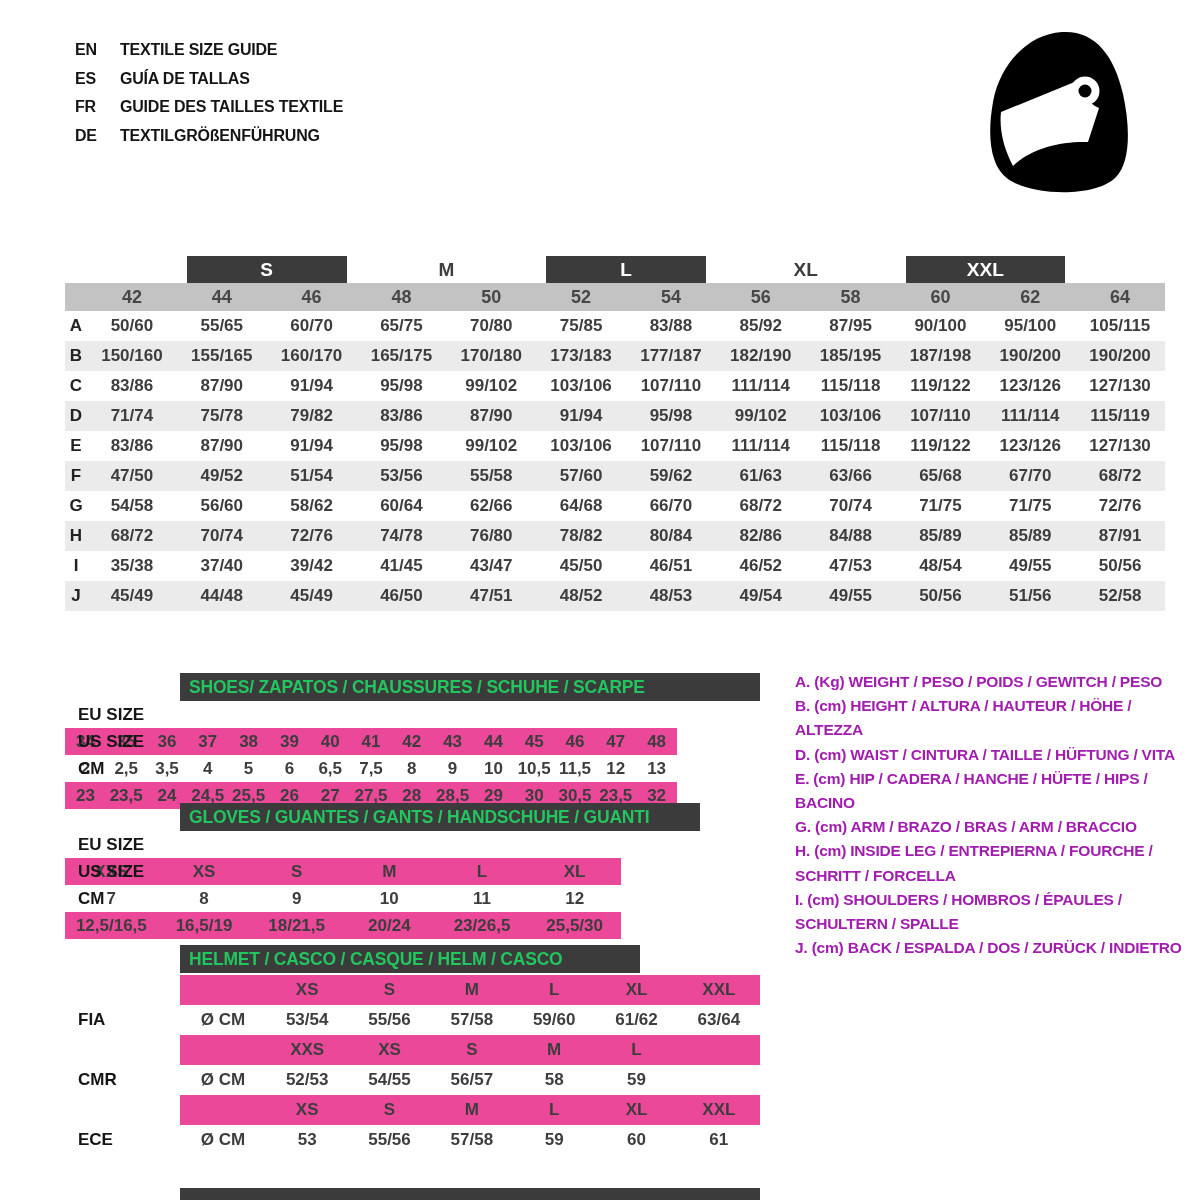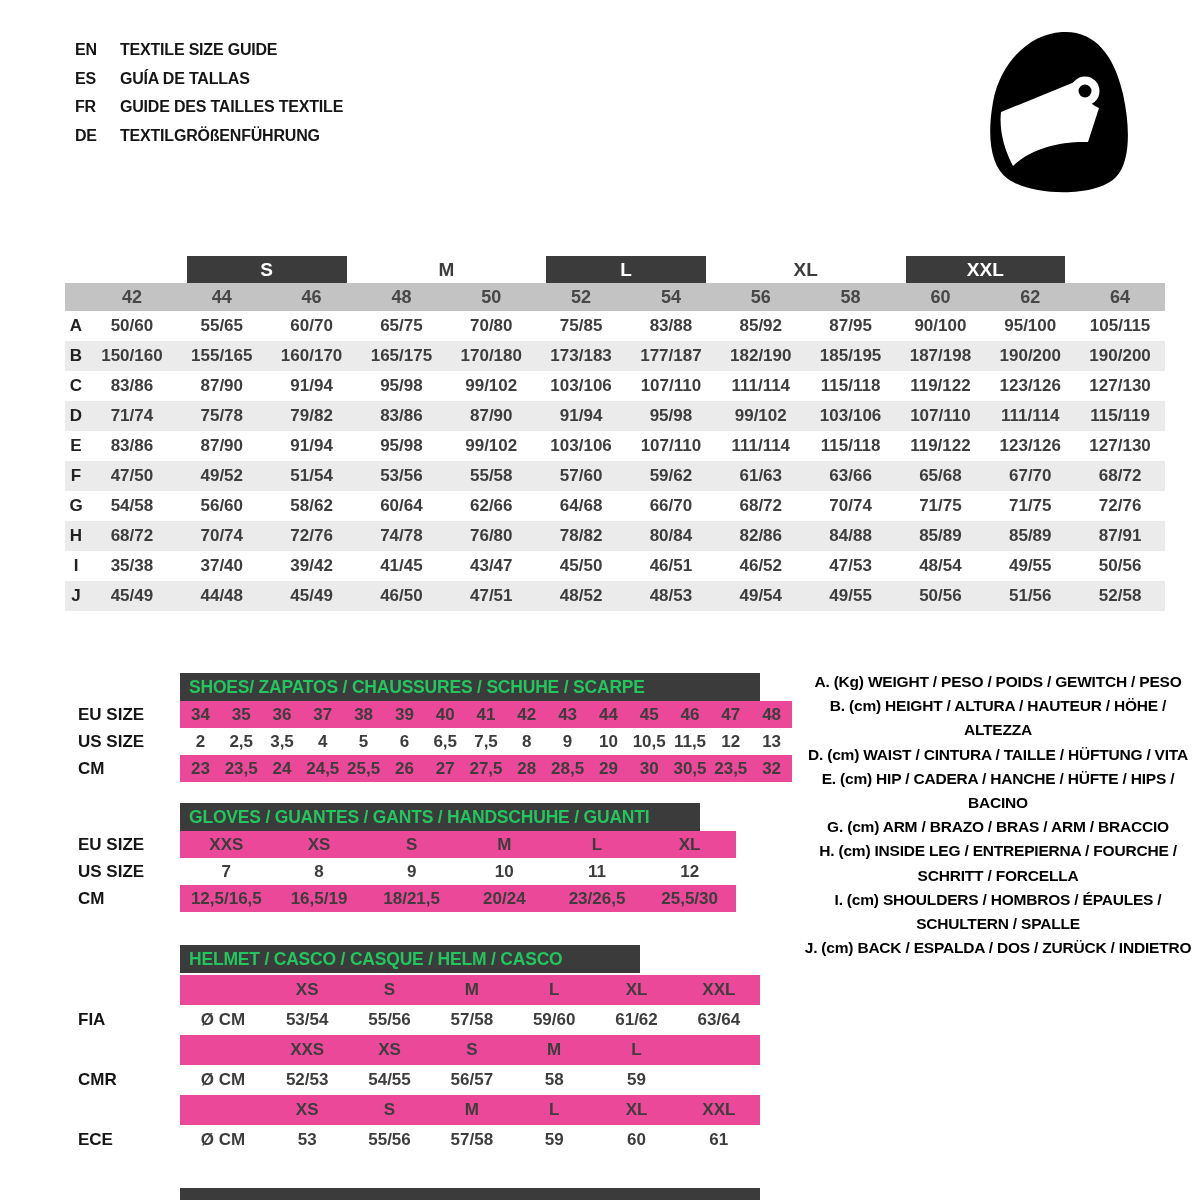--- a/index.html
+++ b/index.html
@@ -26,30 +26,30 @@
   .section-bar{position:absolute;left:180px;height:28px;background:#3b3b3b;color:#22c55e;
                font-size:17.5px;line-height:28px;padding-left:9px;box-sizing:border-box;letter-spacing:-0.2px;}
   #shoesBar{top:673px;width:580px;}
   #glovesBar{top:803px;width:520px;}
   #helmetBar{top:945px;width:460px;}
   
   .rowsmount{position:absolute;left:65px;}
   #shoesRows{top:701px;}
   #glovesRows{top:831px;}
   #helmetRows{top:975px;}
-  .srow{display:flex;height:27px;line-height:27px;}
+  .srow{display:flex;height:27px;line-height:27px;flex-direction:column;}
   .hrow{display:flex;height:30px;line-height:30px;}
   .rlabel{width:115px;padding-left:13px;box-sizing:border-box;font-size:17px;color:#151515;}
   .vals{display:grid;text-align:center;font-size:17px;}
   .vals.shoes{width:612px;grid-template-columns:repeat(15,1fr);}
   .vals.gloves{width:556px;grid-template-columns:repeat(6,1fr);}
   .vals.helm{width:580px;grid-template-columns:86px repeat(6,1fr);}
   .stripeband{background:#ec4899;}
   
-  .legend{position:absolute;left:795px;top:670px;width:406px;font-size:15.5px;line-height:24.2px;color:#000000;letter-spacing:-0.2px;text-align:center;}
+  .legend{position:absolute;left:795px;top:670px;width:406px;font-size:15.5px;line-height:24.2px;color:#a21caf;letter-spacing:-0.2px;}
   
   .cutoff-bar{position:absolute;left:180px;top:1188px;width:580px;height:12px;background:#3b3b3b;}
 </style>
 </head>
 <body>
 
 <div class="page">
 
   <div class="langs" id="langs">
       <div class="lang-row">

